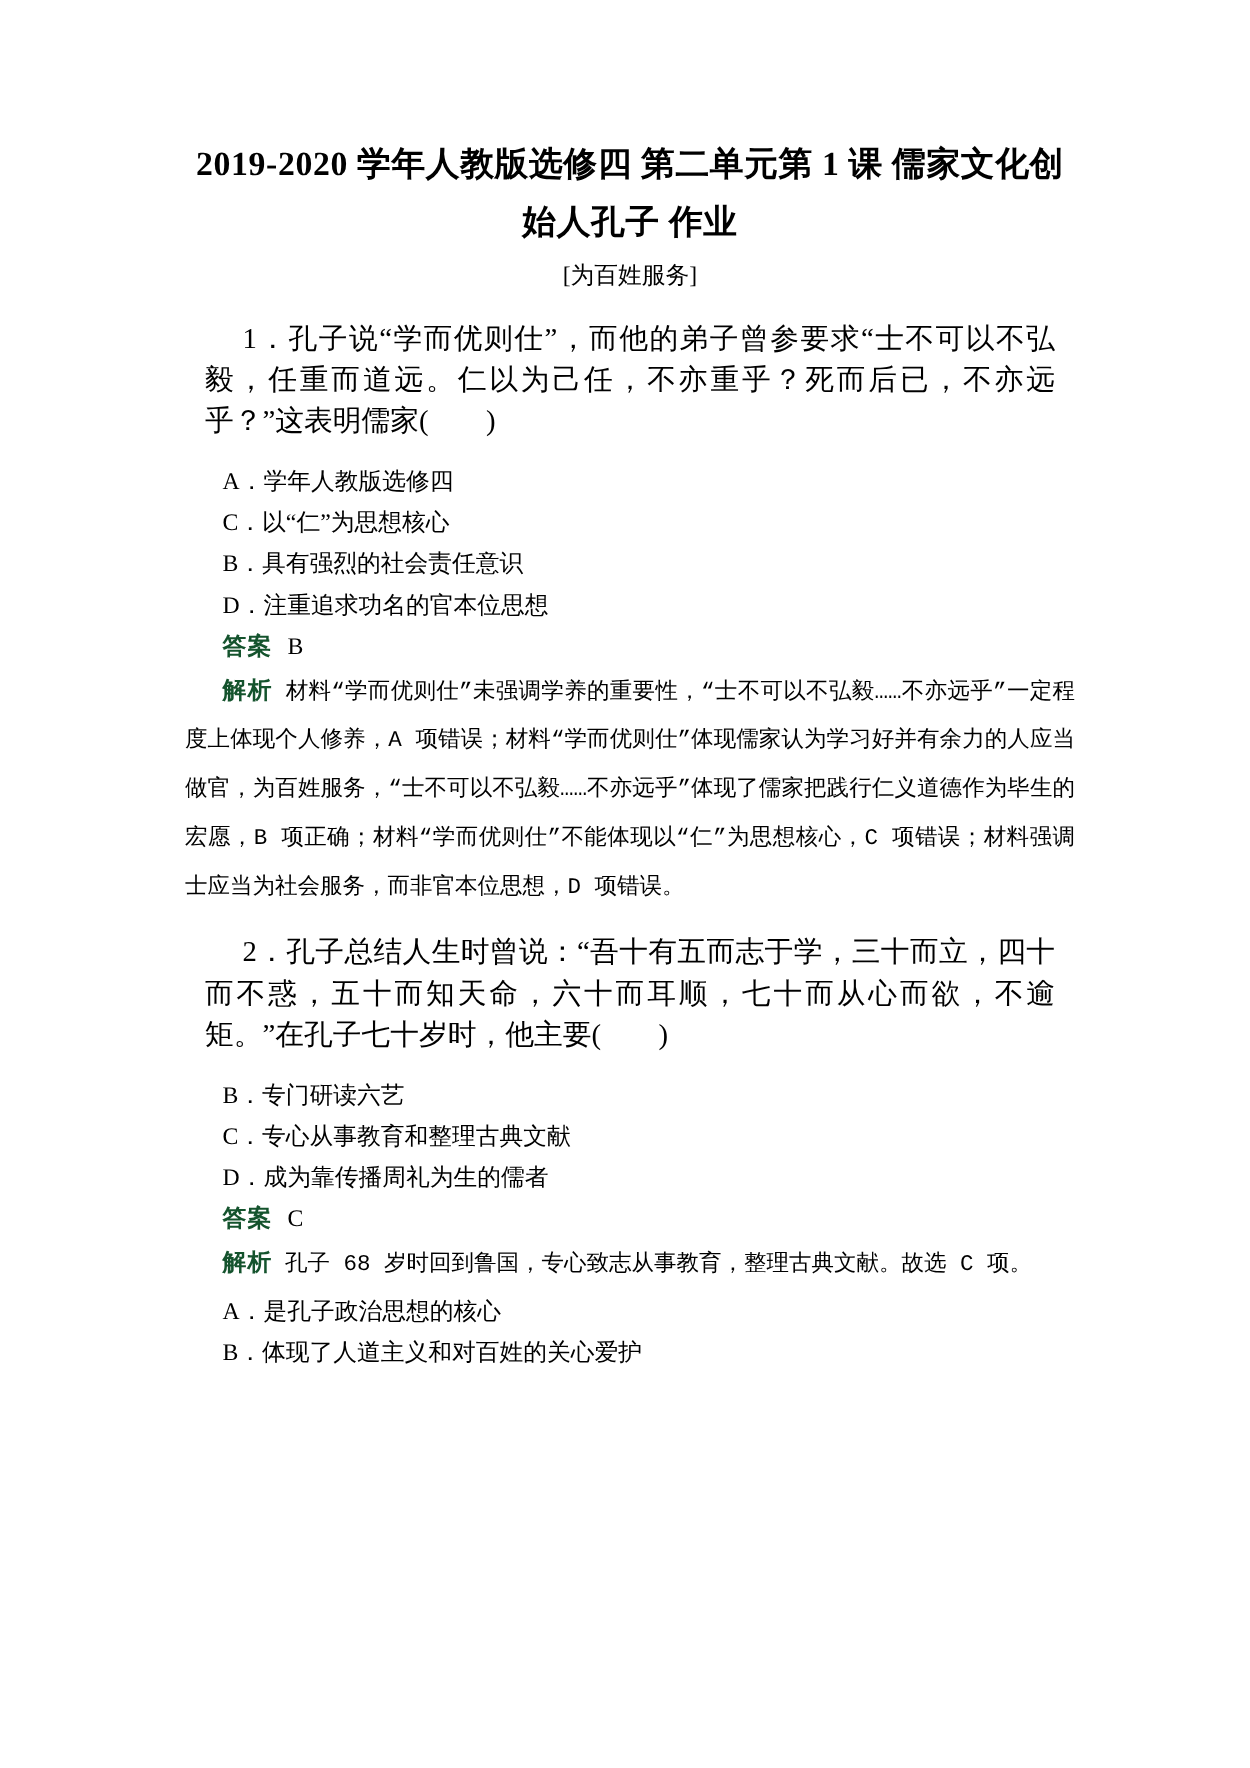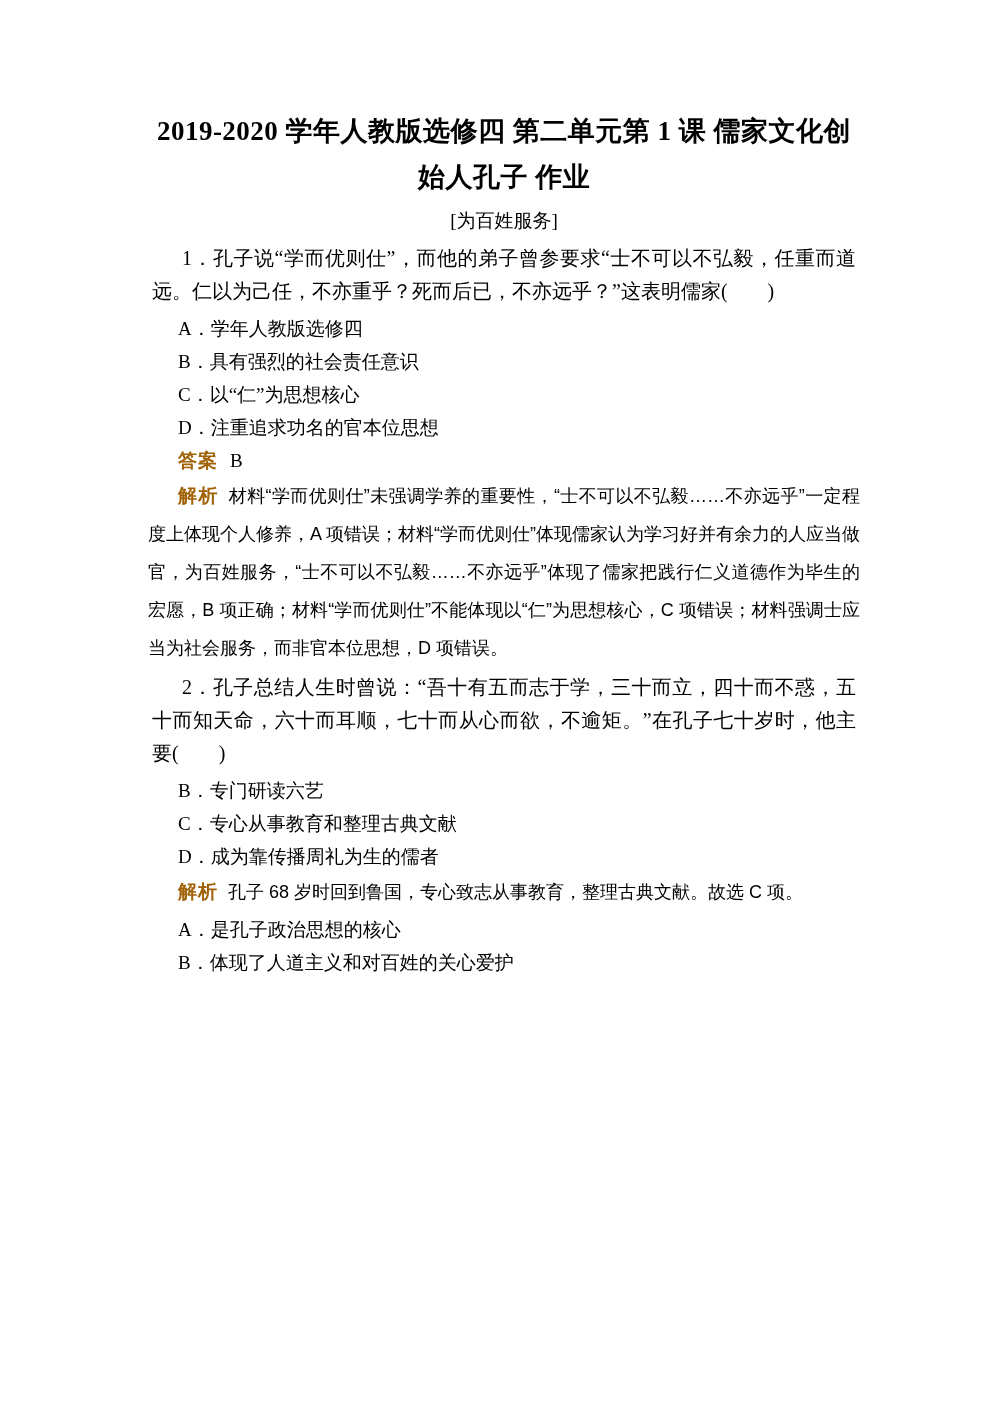--- a/index.html
+++ b/index.html
@@ -38,84 +38,85 @@
     letter-spacing: 0.5px;
     margin: 0 0 4px 0;
   }
   .section-label {
     font-size: 19px;
     text-align: center;
     line-height: 34px;
     margin: 2px 0 2px 0;
   }
   .q-stem {
-    font-size: 20px;
+    font-size: 23px;
     line-height: 33px;
     text-indent: 30px;
-    margin: 4px;
+    margin: 16px;
     text-align: justify;
   }
   .opt {
     font-size: 19px;
     line-height: 33px;
     text-indent: 30px;
     margin: 0;
   }
   .ans-line, .exp-line {
     font-size: 19px;
     line-height: 33px;
     text-indent: 30px;
     margin: 0;
     text-align: justify;
   }
   .exp-line {
     line-height: 38px;
   }
   .tag {
-    color: #a16207;
+    color: #14532d;
     font-weight: bold;
     letter-spacing: 1px;
   }
   .ans-val {
     padding-left: 12px;
   }
   .exp-body {
     padding-left: 10px;
-    font-family: Liberation Sans, sans-serif;
+    font-family: Liberation Mono, monospace;
     font-size: 18px;
   }
   .blk {
     margin-top: 2px;
   }
 </style>
 </head>
 <body>
 
 <div class="page">
   <div class="content">
 
     <h1 class="doc-title">2019-2020 学年人教版选修四 第二单元第 1 课 儒家文化创始人孔子 作业</h1>
 
     <div class="section-label">[为百姓服务]</div>
 
     <div class="blk">
       <p class="q-stem">1．孔子说“学而优则仕”，而他的弟子曾参要求“士不可以不弘毅，任重而道远。仁以为己任，不亦重乎？死而后已，不亦远乎？”这表明儒家(　　)</p>
       <p class="opt">A．学年人教版选修四</p>
+      <p class="opt">C．以“仁”为思想核心</p>
       <p class="opt">B．具有强烈的社会责任意识</p>
-      <p class="opt">C．以“仁”为思想核心</p>
       <p class="opt">D．注重追求功名的官本位思想</p>
       <p class="ans-line"><span class="tag">答案</span><span class="ans-val">B</span></p>
       <p class="exp-line"><span class="tag">解析</span><span class="exp-body">材料“学而优则仕”未强调学养的重要性，“士不可以不弘毅……不亦远乎”一定程度上体现个人修养，A 项错误；材料“学而优则仕”体现儒家认为学习好并有余力的人应当做官，为百姓服务，“士不可以不弘毅……不亦远乎”体现了儒家把践行仁义道德作为毕生的宏愿，B 项正确；材料“学而优则仕”不能体现以“仁”为思想核心，C 项错误；材料强调士应当为社会服务，而非官本位思想，D 项错误。</span></p>
     </div>
 
     <div class="blk">
       <p class="q-stem">2．孔子总结人生时曾说：“吾十有五而志于学，三十而立，四十而不惑，五十而知天命，六十而耳顺，七十而从心而欲，不逾矩。”在孔子七十岁时，他主要(　　)</p>
       <p class="opt">B．专门研读六艺</p>
       <p class="opt">C．专心从事教育和整理古典文献</p>
       <p class="opt">D．成为靠传播周礼为生的儒者</p>
+      <p class="ans-line"><span class="tag">答案</span><span class="ans-val">C</span></p>
       <p class="exp-line"><span class="tag">解析</span><span class="exp-body">孔子 68 岁时回到鲁国，专心致志从事教育，整理古典文献。故选 C 项。</span></p>
     </div>
 
     <div class="blk">
       <p class="opt">A．是孔子政治思想的核心</p>
       <p class="opt">B．体现了人道主义和对百姓的关心爱护</p>
     </div>
 
   </div>
 </div>

